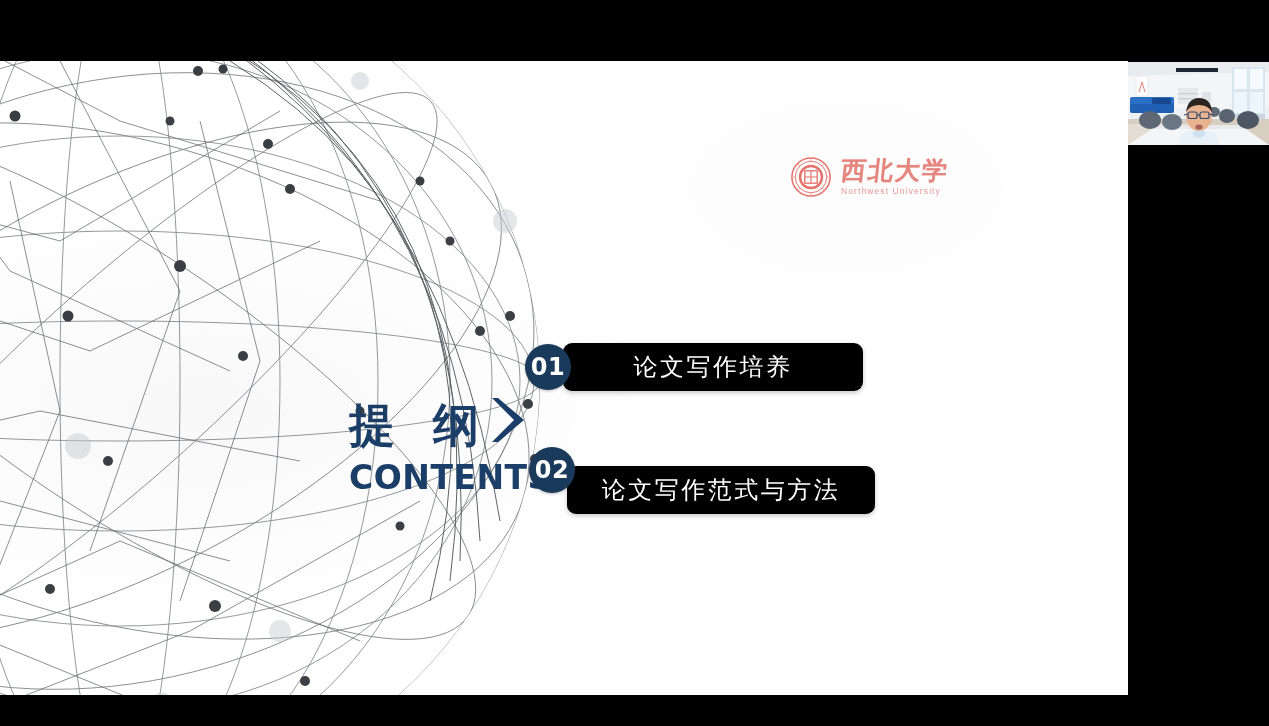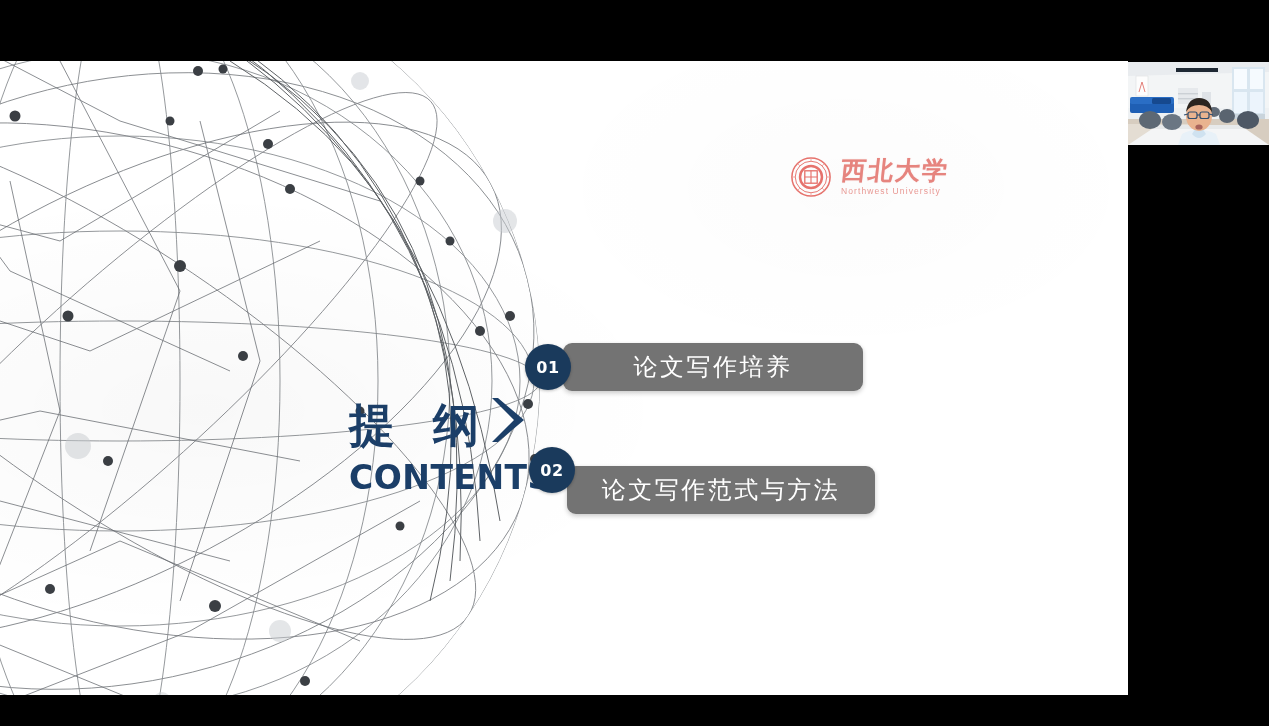--- a/index.html
+++ b/index.html
@@ -63,28 +63,28 @@
     color:#1b3f69; letter-spacing:.5px; line-height:1;
     font-family:"DejaVu Sans","Liberation Sans",sans-serif;
   }
 
   
   .agenda-row { position:absolute; display:flex; align-items:center; }
   .badge {
     width:46px; height:46px; border-radius:50%;
     background:#1a3a5c; color:#fff;
     display:flex; align-items:center; justify-content:center;
-    font-size:16px; font-weight:700; letter-spacing:.5px;
+    font-size:24px; font-weight:700; letter-spacing:.5px;
     font-family:"DejaVu Sans","Liberation Sans",sans-serif;
     box-shadow:0 1px 3px rgba(0,0,0,.25);
     position:relative; z-index:2; flex:0 0 46px;
   }
   .bar {
     height:48px; margin-left:-8px;
-    background:#737373;
+    background:#000000;
     border-radius:9px;
     display:flex; align-items:center; justify-content:center;
     box-shadow:0 2px 5px rgba(0,0,0,.22);
     position:relative; z-index:1;
   }
   .bar span {
     color:#ffffff; font-size:24px; letter-spacing:2.5px;
     font-family:"DejaVu Sans","Liberation Sans",sans-serif;
     font-weight:400; white-space:nowrap;
   }

